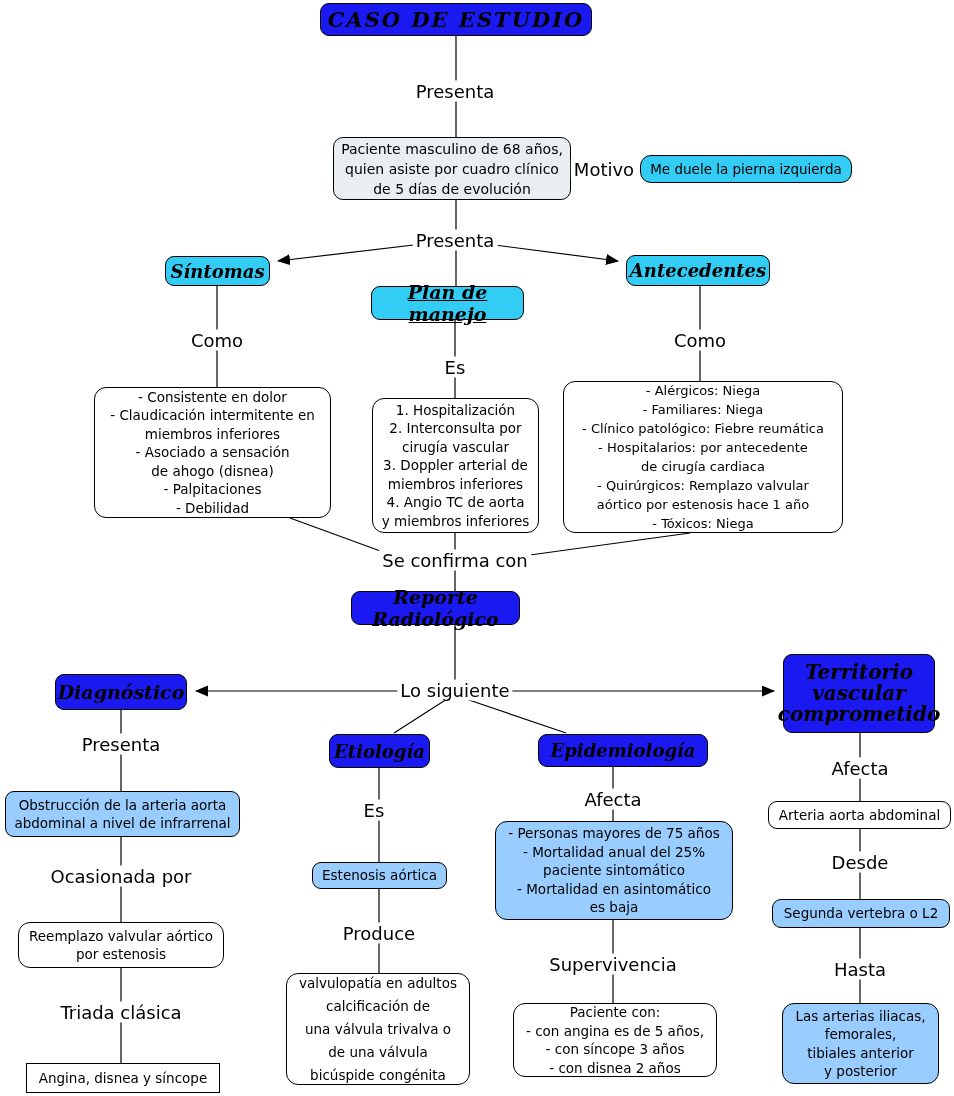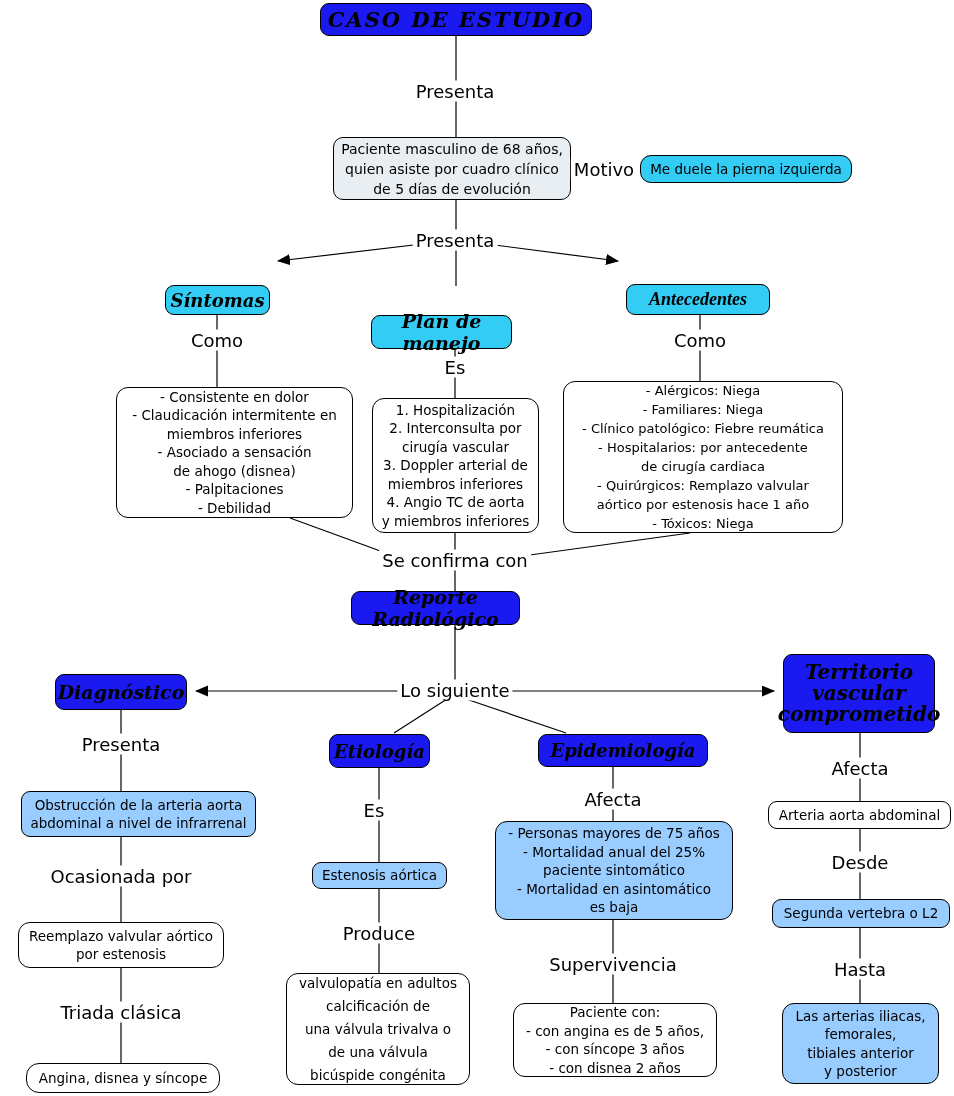--- a/index.html
+++ b/index.html
@@ -13,21 +13,21 @@
     position:absolute;display:flex;align-items:center;justify-content:center;
     text-align:center;box-sizing:border-box;color:#000;
   }
   .node .txt{white-space:pre-line;}
   .cat{ 
     background:var(--node-blue,#1a1af0);
     border:1.8px solid #000;border-radius:9px;
     font-family:"DejaVu Serif","Liberation Serif",serif;
     font-weight:bold;font-style:italic;
   }
-  .cat.cyan{background:var(--node-cyan,#33ccf4);margin-top:29px;}
+  .cat.cyan{background:var(--node-cyan,#33ccf4);}
   .detail{
     background:var(--node-white,#ffffff);
     border:1.1px solid #000;border-radius:12px;
     font-size:13.5px;line-height:18.5px;
   }
   .detail.gray{background:var(--node-gray,#e9eef2);font-size:14px;line-height:20px;border-radius:10px;}
   .detail.lblue{background:var(--node-lightblue,#99ccff);}
   .detail.cyanbg{background:var(--node-cyan,#33ccf4);border-radius:11px;border-width:1.6px;}
   .edge-label{
     position:absolute;transform:translate(-50%,-50%);
@@ -94,29 +94,29 @@
   </div>
 
   <div class="node detail cyanbg" style="left:640px;top:155px;width:212px;height:28px;">
     <span class="txt">Me duele la pierna izquierda</span>
   </div>
 
   <div class="node cat cyan" style="left:165px;top:256px;width:105px;height:30px;font-size:18px;">
     <span class="txt">Síntomas</span>
   </div>
 
-  <div class="node cat cyan" style="left:371px;top:286px;width:141px;height:34px;font-size:19px;">
+  <div class="node cat cyan" style="left:371px;top:286px;width:153px;height:34px;font-size:19px;text-decoration:underline;">
     <span class="txt">Plan de manejo</span>
   </div>
 
-  <div class="node cat cyan" style="left:626px;top:255px;width:144px;height:31px;font-size:18px;font-family:Liberation Serif, serif;">
+  <div class="node cat cyan" style="left:626px;top:255px;width:144px;height:31px;font-size:18px;">
     <span class="txt">Antecedentes</span>
   </div>
 
-  <div class="node detail" style="left:116px;top:387px;width:237px;height:131px;">
+  <div class="node detail" style="left:94px;top:387px;width:237px;height:131px;">
     <span class="txt">- Consistente en dolor
 - Claudicación intermitente en
 miembros inferiores
 - Asociado a sensación
 de ahogo (disnea)
 - Palpitaciones
 - Debilidad</span>
   </div>
 
   <div class="node detail" style="left:372px;top:398px;width:167px;height:135px;">
@@ -155,31 +155,31 @@
   <div class="node cat" style="left:538px;top:734px;width:170px;height:33px;font-size:18px;">
     <span class="txt">Epidemiología</span>
   </div>
 
   <div class="node cat" style="left:783px;top:654px;width:152px;height:79px;font-size:20px;line-height:21px;">
     <span class="txt">Territorio
 vascular
 comprometido</span>
   </div>
 
-  <div class="node detail lblue" style="left:5px;top:791px;width:235px;height:46px;border-radius:9px;margin-left:16px;">
+  <div class="node detail lblue" style="left:5px;top:791px;width:235px;height:46px;border-radius:9px;">
     <span class="txt">Obstrucción de la arteria aorta
 abdominal a nivel de infrarrenal</span>
   </div>
 
   <div class="node detail" style="left:18px;top:922px;width:206px;height:46px;">
     <span class="txt">Reemplazo valvular aórtico
 por estenosis</span>
   </div>
 
-  <div class="node detail" style="left:26px;top:1063px;width:194px;height:30px;border-radius:13px;">
+  <div class="node detail" style="left:26px;top:1063px;width:194px;height:30px;border-radius:0;">
     <span class="txt">Angina, disnea y síncope</span>
   </div>
 
   <div class="node detail lblue" style="left:312px;top:862px;width:135px;height:27px;border-radius:9px;justify-content:center;">
     <span class="txt">Estenosis aórtica</span>
   </div>
 
   <div class="node detail" style="left:286px;top:973px;width:184px;height:112px;line-height:23px;">
     <span class="txt">valvulopatía en adultos
 calcificación de

